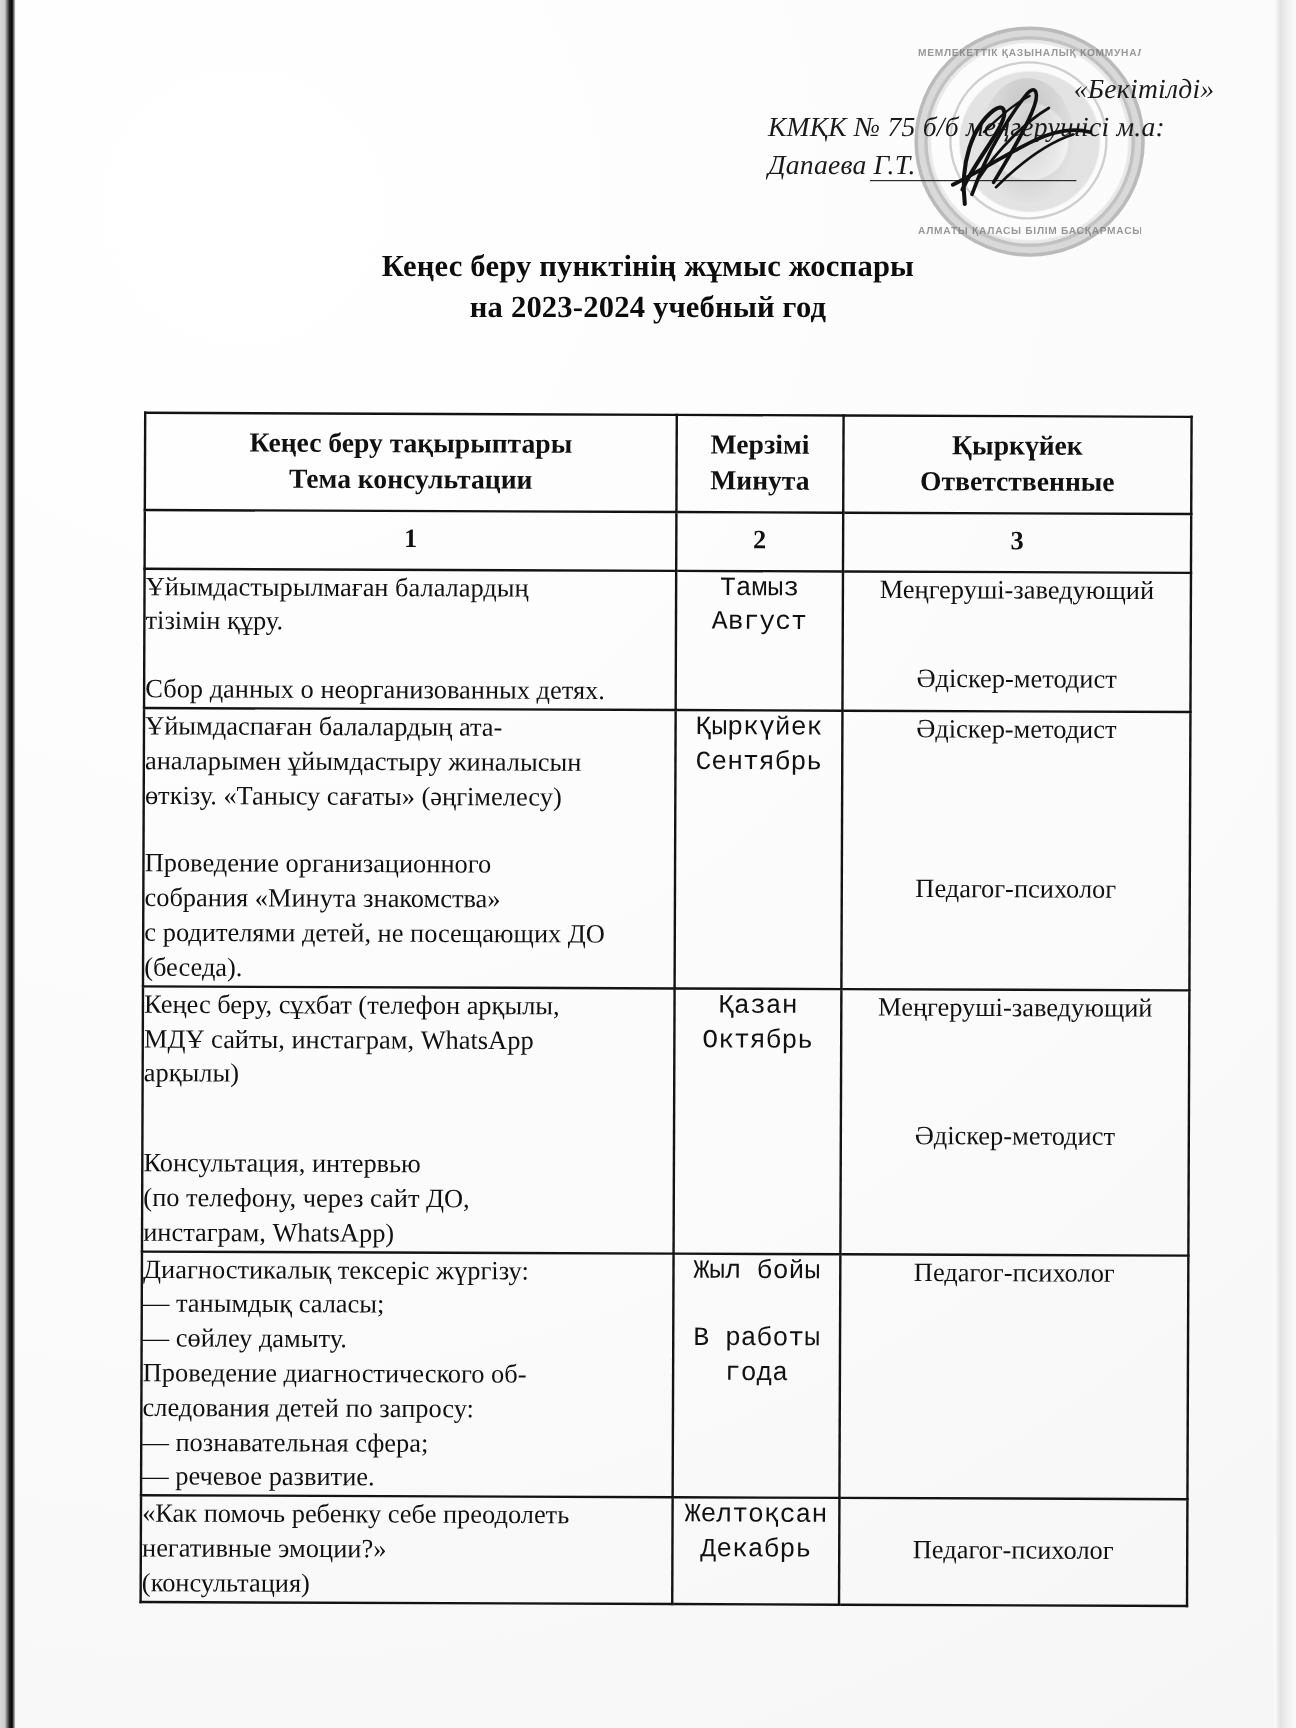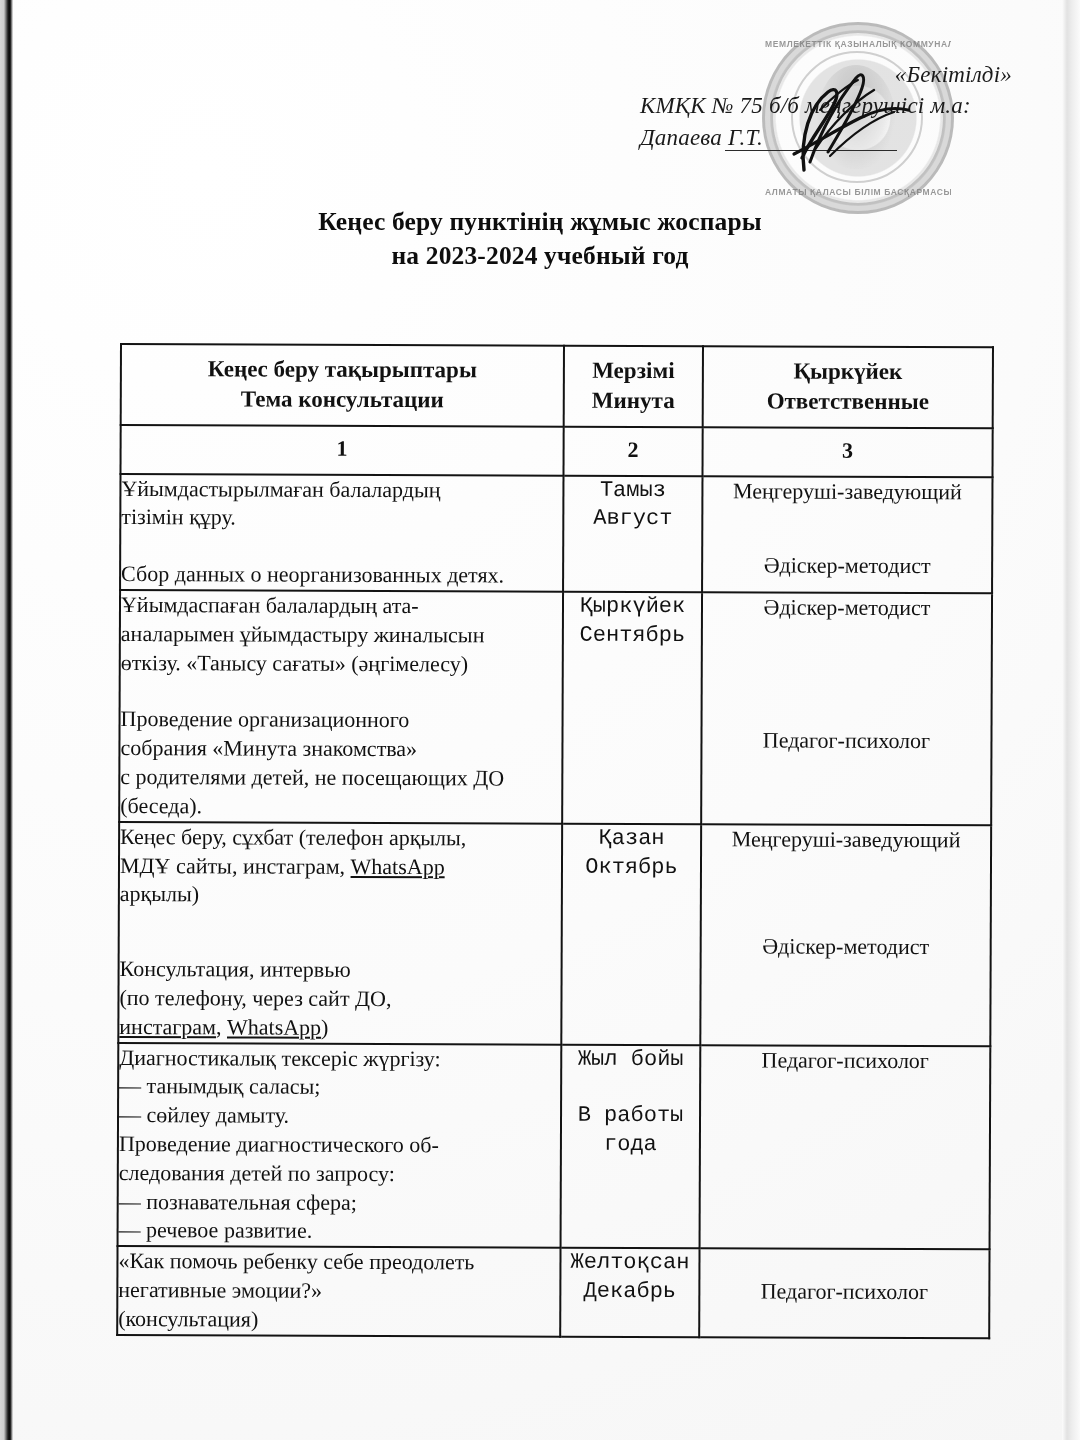--- a/index.html
+++ b/index.html
@@ -229,21 +229,21 @@
     padding: 9px 6px 12px 6px;
     text-align: center;
   }
 
   .blk { display: block; }
   .blk + .blk { margin-top: 0; }
   .spacer-sm { display: block; height: 28px; }
   .spacer-md { display: block; height: 46px; }
   .spacer-lg { display: block; height: 78px; }
   .spacer-xl { display: block; height: 104px; }
-  .uline { text-decoration: underline; text-underline-offset: 2px; }
+  .uline { text-underline-offset: 2px; }
 
   .dates-top { display: block; }
   .resp-top  { display: block; }
   .resp-bottom { display: block; }
 </style>
 </head>
 <body>
 
 <div id="scan-page">
 

